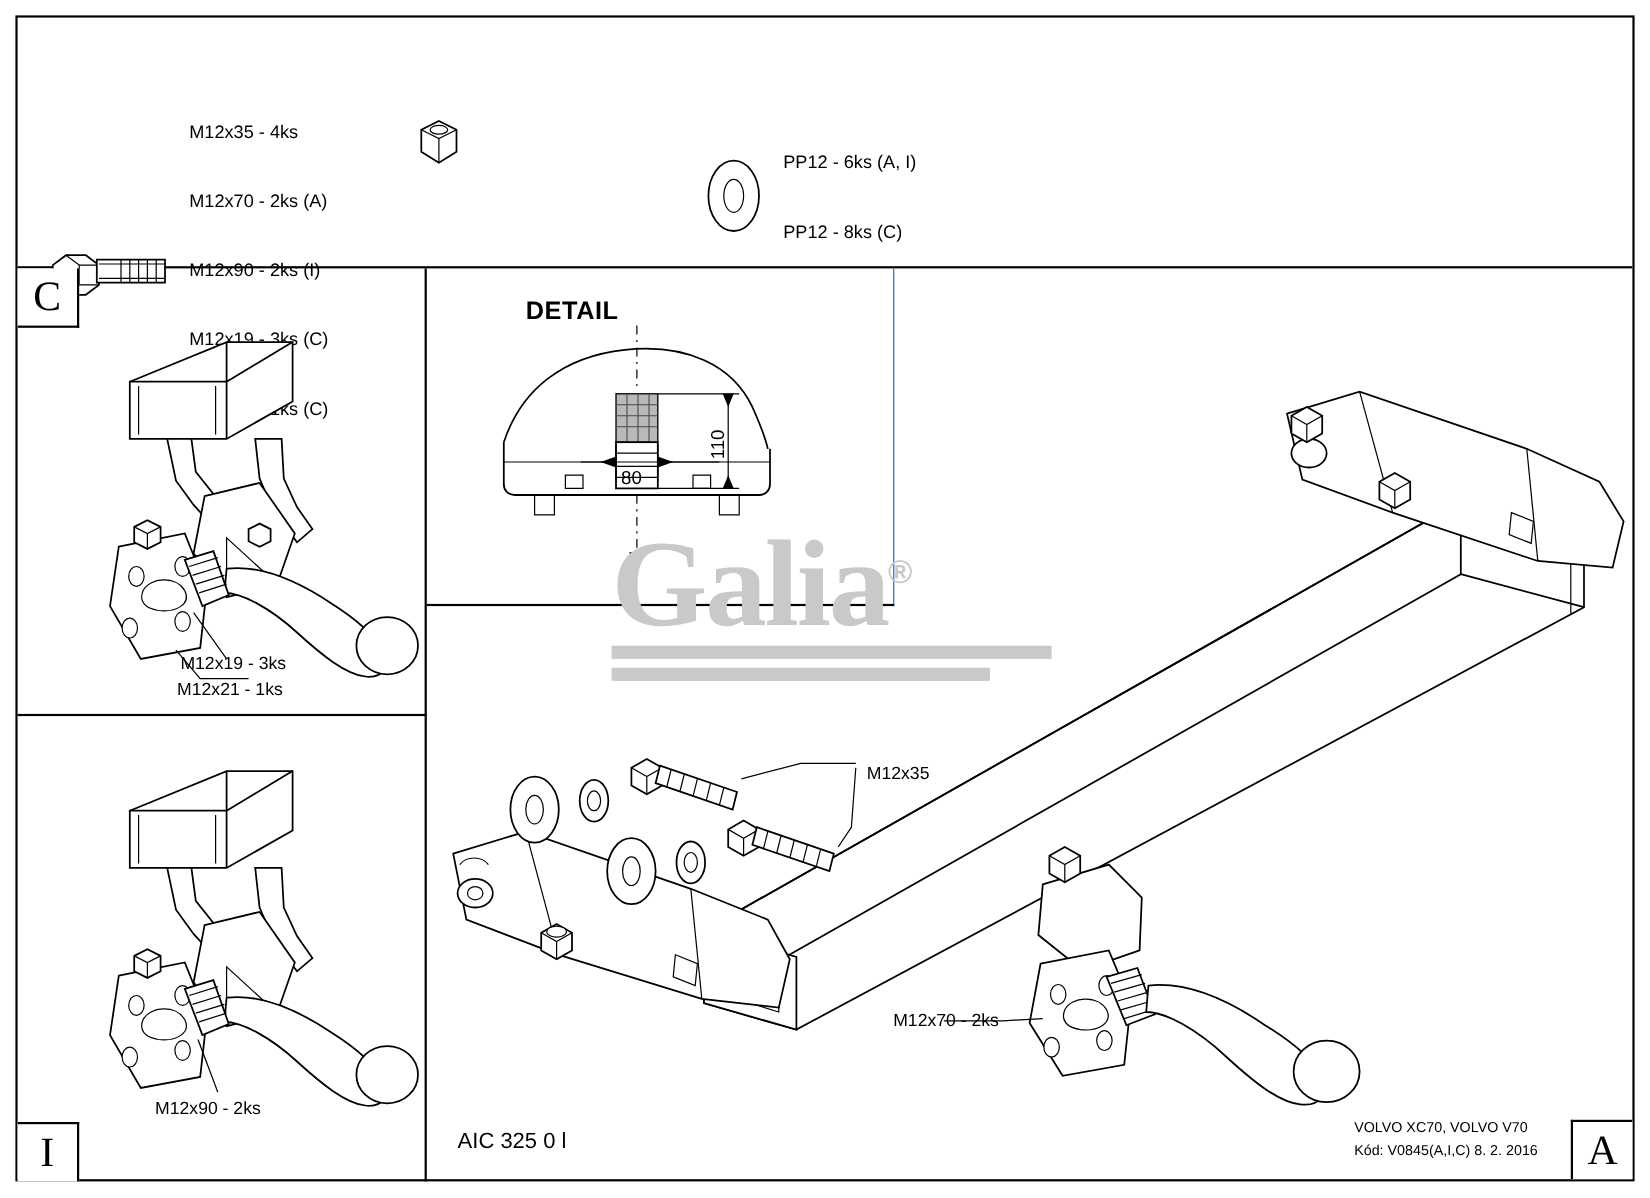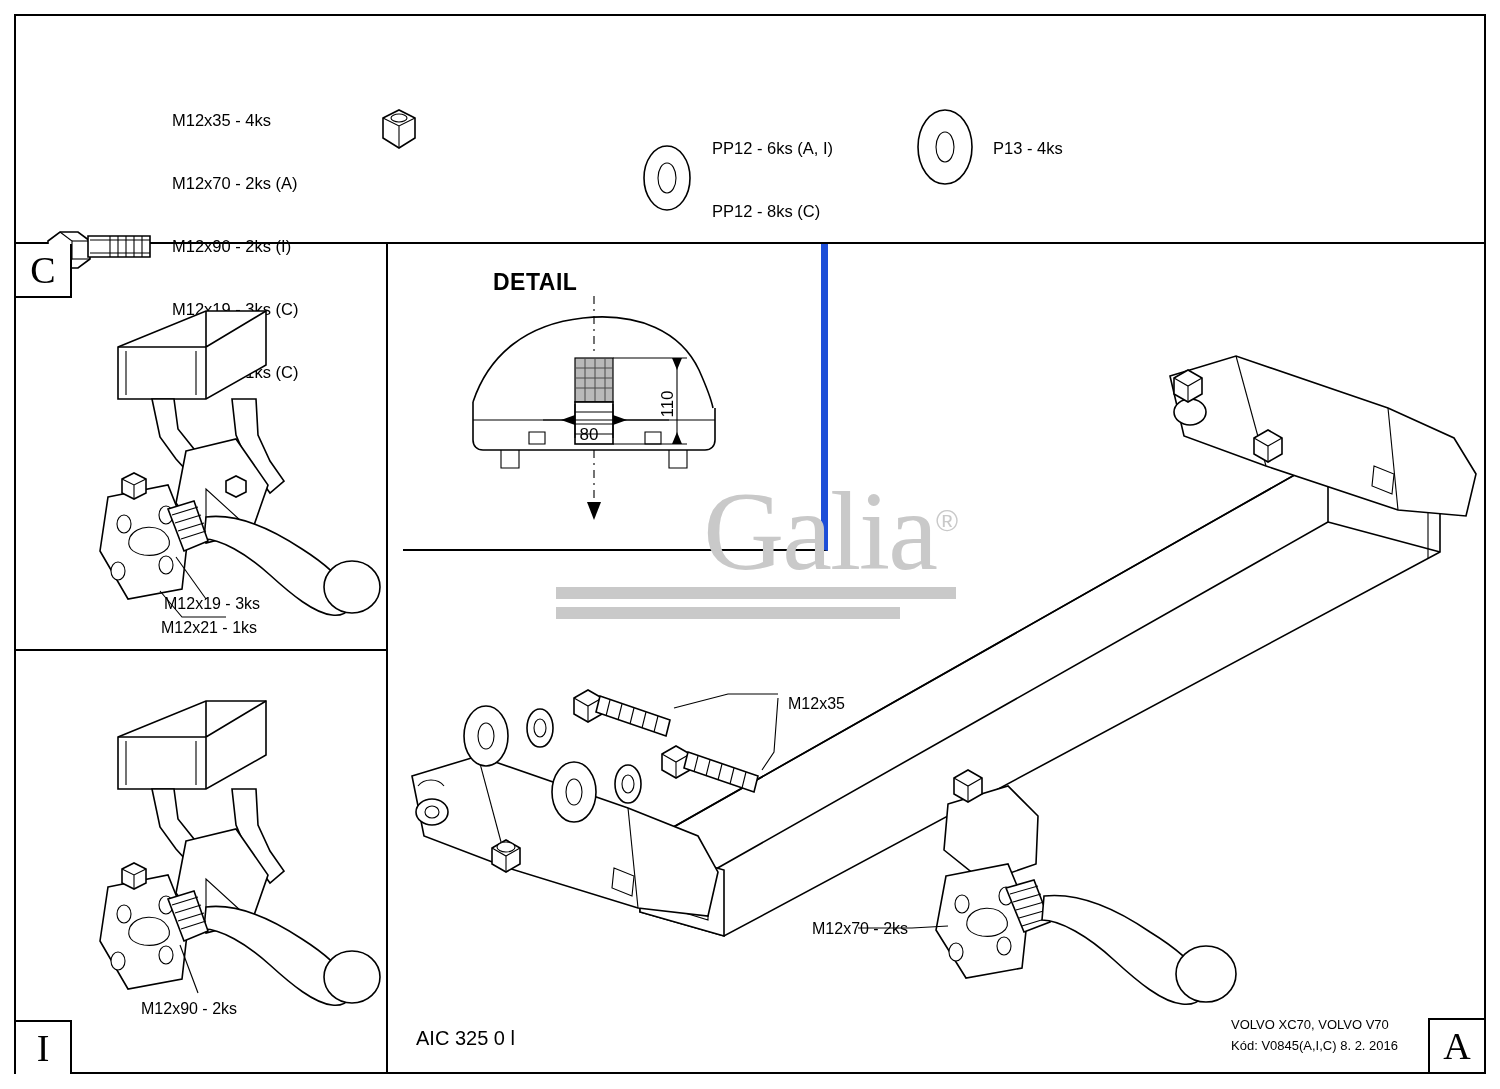--- a/index.html
+++ b/index.html
@@ -83,24 +83,23 @@
   .box-c { left: 0; top: 0; border-left: none; border-top: none; }
   .box-i { left: 0; bottom: 0; border-left: none; border-bottom: none; }
   .box-a { right: 0; bottom: 0; border-right: none; border-bottom: none; }
 
   .detail-panel {
     position: absolute;
     left: 372px;
     top: 228px;
     width: 425px;
     height: 307px;
-    border-right: 7px solid #1d4ed8;
+    border-right: 1px solid #1d4ed8;
     border-bottom: 2px solid #000;
     box-sizing: border-box;
-    margin-left: 15px;
   }
   .detail-title {
     position: absolute;
     left: 90px;
     top: 25px;
     font-size: 23px;
     font-weight: bold;
     letter-spacing: 0.5px;
     font-family: "Liberation Sans", sans-serif;
   }
@@ -132,25 +131,24 @@
     position: absolute;
     left: 540px;
     top: 455px;
     width: 400px;
     height: 180px;
     pointer-events: none;
   }
   .wm-text {
     font-family: "Liberation Serif", serif;
     font-size: 112px;
-    font-weight: normal;
+    font-weight: bold;
     color: #c9c9c9;
     letter-spacing: -2px;
     line-height: 100px;
-    text-align: right;
   }
   .wm-r {
     font-family: "Liberation Sans", sans-serif;
     font-size: 30px;
     color: #c9c9c9;
     vertical-align: super;
   }
   .wm-bar {
     height: 12px;
     background: #c9c9c9;
@@ -218,31 +216,20 @@
           <ellipse class="fillw" cx="31" cy="34" rx="23" ry="32"></ellipse>
           <ellipse class="fillw-thin" cx="31" cy="34" rx="9" ry="15"></ellipse>
         </svg>
       </span>
       <div class="part-labels">
         <div>PP12 - 6ks (A, I)</div>
         <div>PP12 - 8ks (C)</div>
       </div>
     </div>
 
-    <div class="part-group" style="left:895px; top:80px;">
-      <span>
-        <svg width="68" height="80" viewBox="0 0 68 80">
-          <ellipse class="fillw" cx="34" cy="38" rx="27" ry="37"></ellipse>
-          <ellipse class="fillw-thin" cx="34" cy="38" rx="9" ry="15"></ellipse>
-        </svg>
-      </span>
-      <div class="part-labels">
-        <div>P13 - 4ks</div>
-      </div>
-    </div>
   </div>
 
   <div class="cell-c">
     <div class="corner-box box-c">C</div>
 
     <span>
     <svg width="330" height="340" viewBox="0 0 330 340" style="position:absolute; left:40px; top:55px;">
 
       <path class="fillw" d="M62 48 L150 12 L210 12 L210 66 L150 100 L62 100 Z"></path>
       <path class="ln" d="M62 48 L150 48 L150 12 M150 48 L210 12 M150 100 L150 48"></path>

